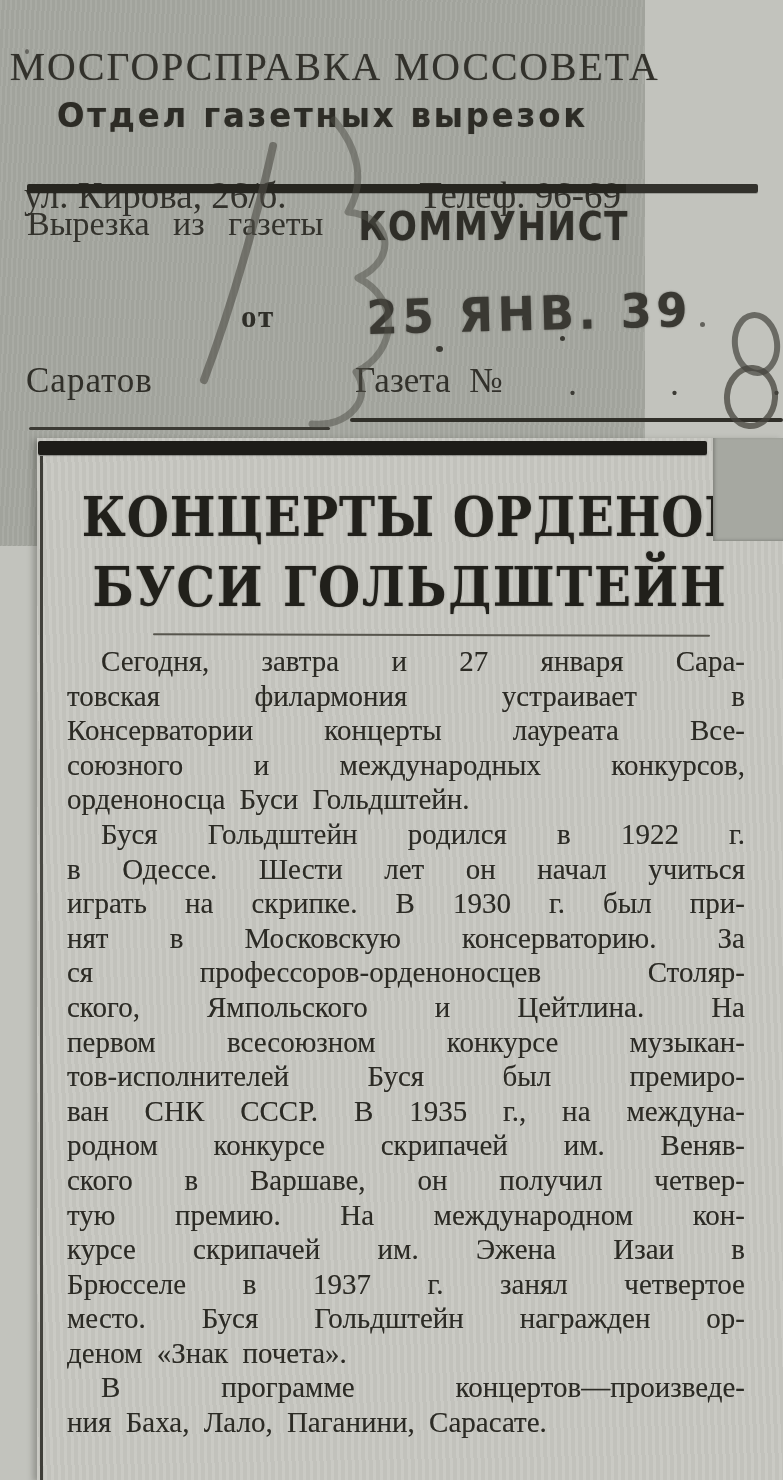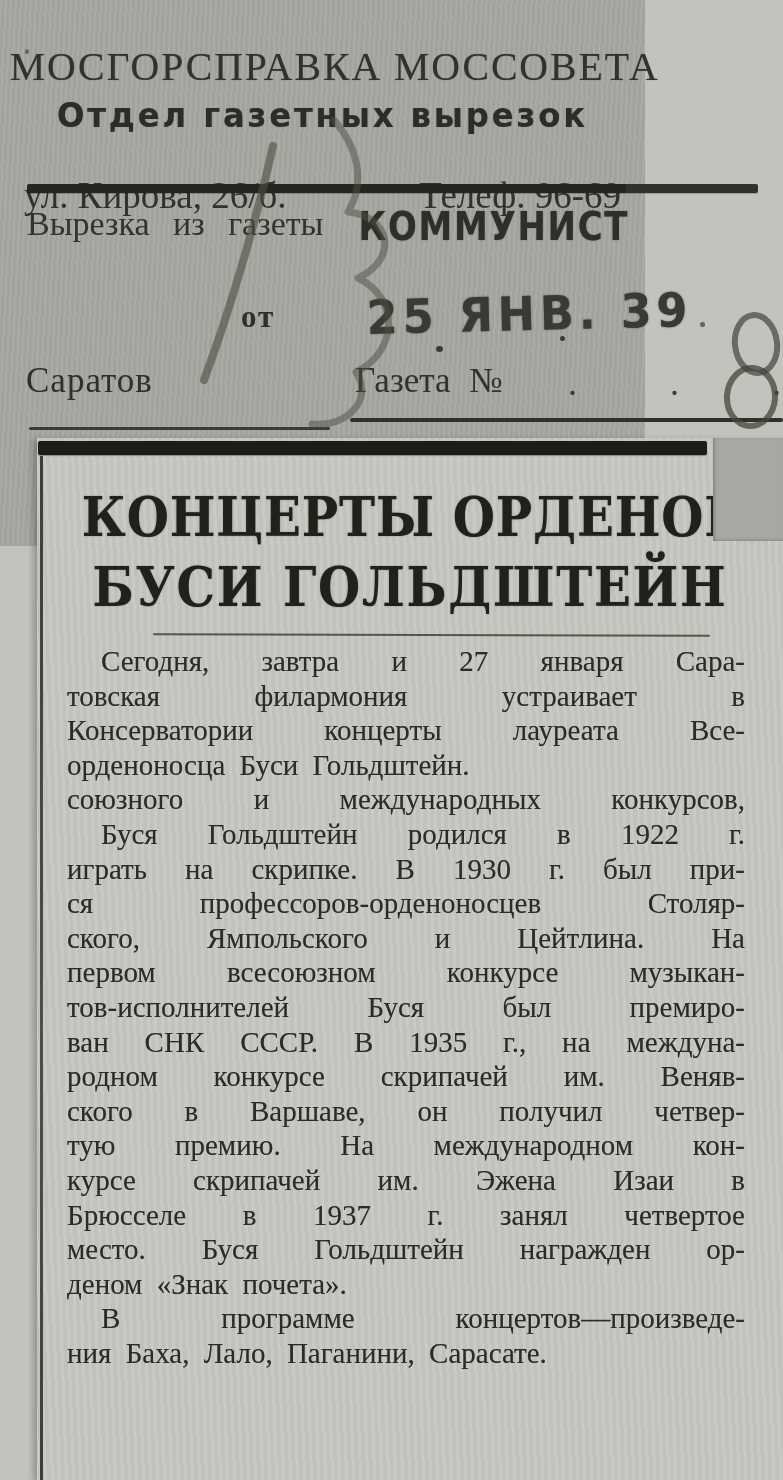--- a/index.html
+++ b/index.html
@@ -162,24 +162,26 @@
 <div class="clipping">
   <div class="clip-bar"></div>
   <div class="clip-vrule"></div>
   <div class="headline l1">КОНЦЕРТЫ ОРДЕНОНОСЦА</div>
   <div class="headline l2">БУСИ ГОЛЬДШТЕЙН</div>
   <div class="headline-underline"></div>
   <div class="article-body">
       <div class="bline indent">Сегодня, завтра и 27 января Сара-</div>
       <div class="bline">товская филармония устраивает в</div>
       <div class="bline">Консерватории концерты лауреата Все-</div>
+      <div class="bline">союзного и международных конкурсов,</div>
       <div class="bline plast">орденоносца Буси Гольдштейн.</div>
-      <div class="bline">союзного и международных конкурсов,</div>
       <div class="bline indent">Буся Гольдштейн родился в 1922 г.</div>
+      <div class="bline">в Одессе. Шести лет он начал учиться</div>
       <div class="bline">играть на скрипке. В 1930 г. был при-</div>
+      <div class="bline">нят в Московскую консерваторию. За</div>
       <div class="bline">ся профессоров-орденоносцев Столяр-</div>
       <div class="bline">ского, Ямпольского и Цейтлина. На</div>
       <div class="bline">первом всесоюзном конкурсе музыкан-</div>
       <div class="bline">тов-исполнителей Буся был премиро-</div>
       <div class="bline">ван СНК СССР. В 1935 г., на междуна-</div>
       <div class="bline">родном конкурсе скрипачей им. Веняв-</div>
       <div class="bline">ского в Варшаве, он получил четвер-</div>
       <div class="bline">тую премию. На международном кон-</div>
       <div class="bline">курсе скрипачей им. Эжена Изаи в</div>
       <div class="bline">Брюсселе в 1937 г. занял четвертое</div>

